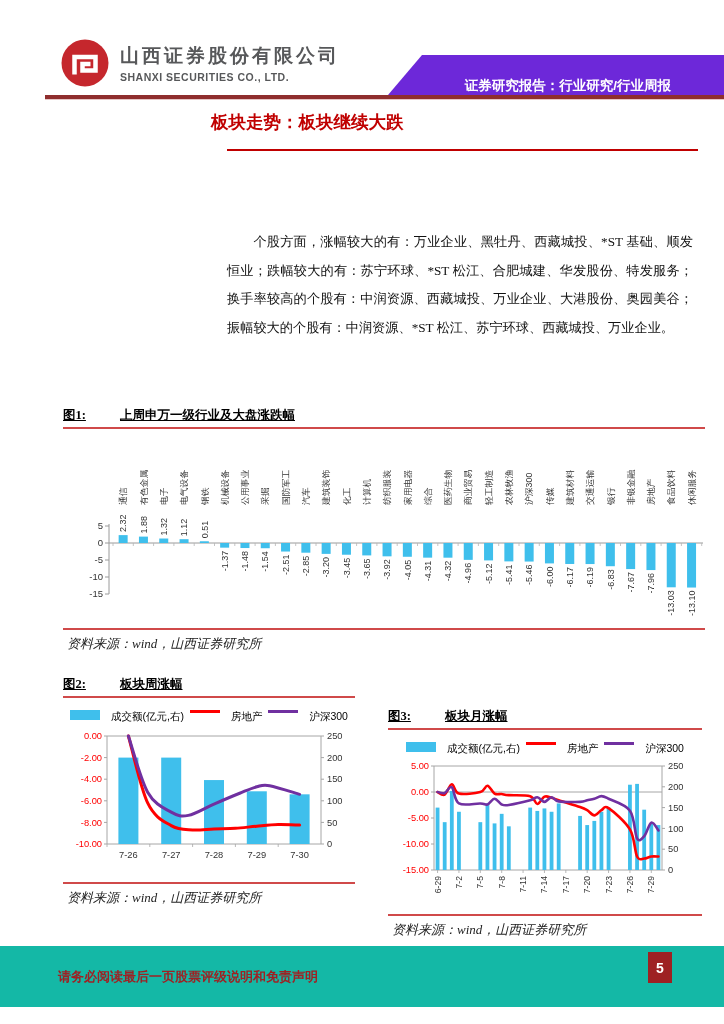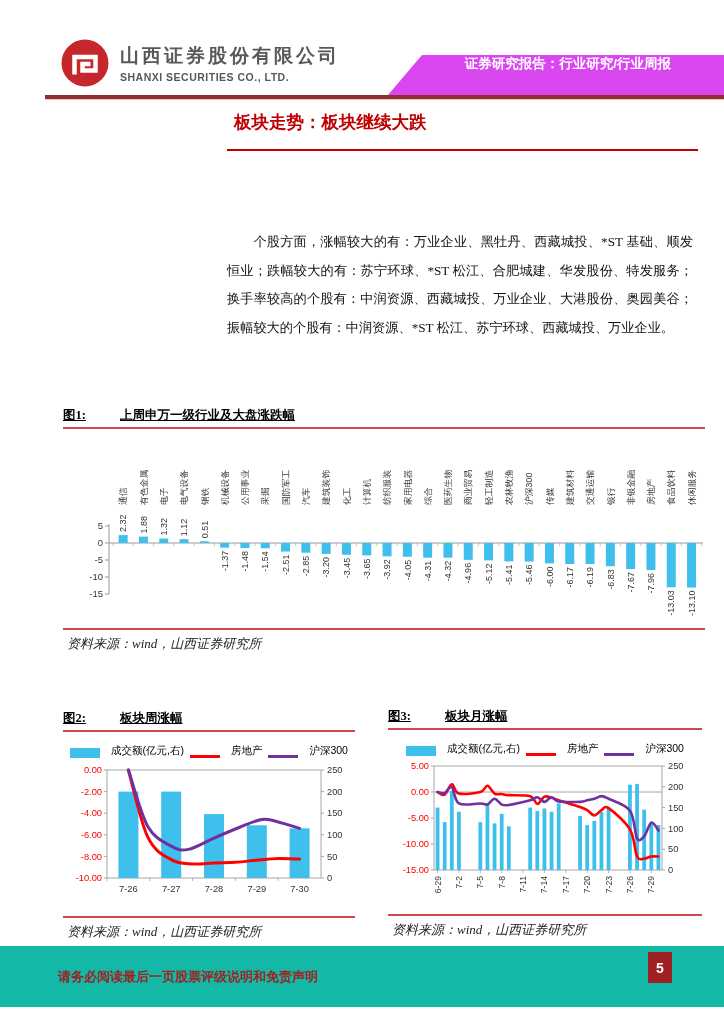--- a/index.html
+++ b/index.html
@@ -4,46 +4,46 @@
 <style>
   html,body{margin:0;padding:0;background:#fff;}
   .page{position:relative;width:724px;height:1024px;background:#fff;overflow:hidden;
         font-family:"Liberation Serif","DejaVu Serif",serif;}
   
   .logo-row{position:absolute;left:60px;top:38px;display:flex;gap:10px;align-items:center;}
   .logo-cn{font-family:"Liberation Sans","DejaVu Sans",sans-serif;font-weight:bold;font-size:19px;
            color:#57585A;letter-spacing:3px;}
   .logo-en{font-family:"Liberation Sans","DejaVu Sans",sans-serif;font-weight:bold;font-size:10.5px;
            color:#57585A;letter-spacing:.5px;margin-top:2px;}
-  .banner{position:absolute;left:388px;top:55px;width:336px;height:40px;background:#d946ef;
+  .banner{position:absolute;left:388px;top:55px;width:336px;height:40px;background:#6d28d9;
           clip-path:polygon(34px 0,100% 0,100% 100%,0 100%);
-          color:#fff;display:flex;align-items:flex-start;justify-content:center;
+          color:#fff;display:flex;align-items:flex-end;justify-content:center;
           font-family:"Liberation Sans","DejaVu Sans",sans-serif;font-weight:bold;font-size:13.5px;
           padding-left:24px;box-sizing:border-box;}
   .header-rule{position:absolute;left:45px;right:0;top:95px;height:4px;background:#8F2E2E;}
   .header-rule2{position:absolute;left:45px;right:0;top:99px;height:1px;background:#E6C6C6;}
   
-  .title{position:absolute;left:234px;top:110px;margin:0;font-size:17.5px;font-weight:bold;color:#C00000;}
+  .title{position:absolute;left:211px;top:110px;margin:0;font-size:17.5px;font-weight:bold;color:#C00000;}
   .title-rule{position:absolute;left:227px;top:149px;width:471px;height:2px;background:#C00000;}
   .body{position:absolute;left:227px;width:466px;margin:0;font-size:13.2px;line-height:28.5px;
         text-align:justify;text-indent:2em;color:#111;}
   .p1{top:171px}
   .p2{top:228px}
   
   .fig{position:absolute;}
   .fig1{left:63px;top:407px;width:642px;}
-  .fig2{left:63px;top:676px;width:292px;margin-top:34px;}
+  .fig2{left:63px;top:676px;width:292px;}
   .fig3{left:388px;top:708px;width:314px;}
   .figcap{display:flex;font-weight:bold;font-size:12.5px;color:#000;text-decoration:underline;}
   .figcap .tag{width:57px;}
   .caprule{height:2px;background:#D04A4A;margin-top:3px;}
   .fig svg{display:block;margin-top:2px;}
   .legend{display:flex;justify-content:center;align-items:center;gap:6px;margin-top:12px;
           font-family:"Liberation Sans","DejaVu Sans",sans-serif;font-size:10.5px;color:#000;}
-  .legend .item{display:flex;align-items:flex-end;gap:11px;}
+  .legend .item{display:flex;align-items:flex-start;gap:11px;}
   .sw-bar{width:30px;height:10px;background:#3FBFEC;}
   .sw-line{width:30px;height:3px;}
   .sw-red{background:#FF0000;}
   .sw-purple{background:#7030A0;}
   .srcrule{height:2px;background:#D04A4A;margin-top:5px;}
   .src{font-style:italic;font-size:13px;color:#222;margin-top:5px;padding-left:4px;}
   .fig2 .srcrule,.fig3 .srcrule{margin-top:6px;}
   
   .footer{position:absolute;left:0;right:0;top:946px;height:61px;background:#14b8a6;}
   .disc{position:absolute;left:58px;top:50%;transform:translateY(-50%);

